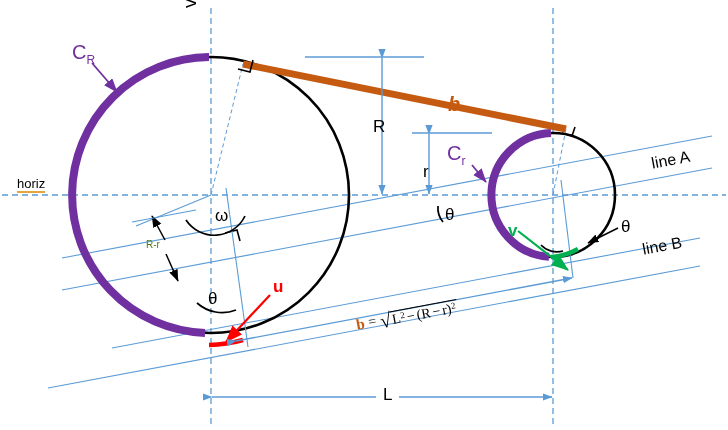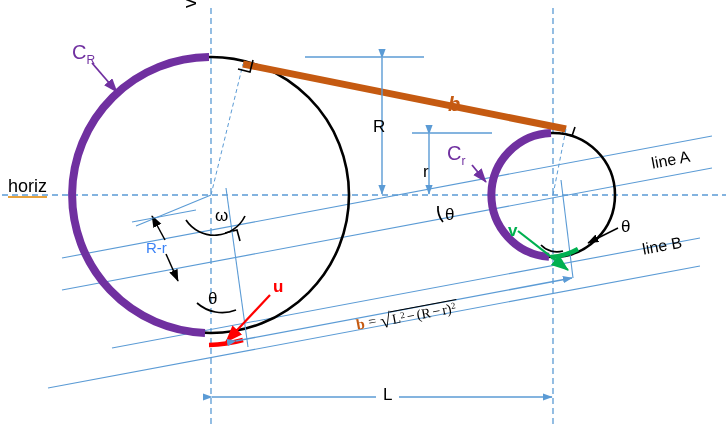--- a/index.html
+++ b/index.html
@@ -119,21 +119,21 @@
     <g stroke="#5B9BD5" stroke-width="1.4" fill="none">
       <line x1="212" y1="397" x2="552" y2="397" marker-start="url(#ar-blue-s)" marker-end="url(#ar-blue-s)"></line>
     </g>
   </svg>
 
   <div class="lbl" style="left:180px;top:8px;transform:rotate(-90deg);transform-origin:left top;
               font-size:19px;color:#000;">
     <span>vert</span>
   </div>
 
-  <div class="lbl" style="left:8px;top:177px;font-size:18px;color:#000;">
+  <div class="lbl" style="left:17px;top:177px;font-size:13px;color:#000;">
     <span class="spell">horiz</span>
   </div>
 
   <div class="lbl" style="left:72px;top:42px;font-size:20px;color:#7030A0;">
     <span>C</span><sub style="font-size:12px;">R</sub>
   </div>
 
   <div class="lbl" style="left:447px;top:143px;font-size:20px;color:#7030A0;">
     <span>C</span><sub style="font-size:12px;">r</sub>
   </div>
@@ -149,21 +149,21 @@
 
   <div class="lbl" style="left:423px;top:163px;font-size:17px;color:#000;">
     <span>r</span>
   </div>
 
   <div class="lbl" style="left:376px;top:386px;font-size:17px;color:#000;background:#fff;
               padding:0 7px;">
     <span>L</span>
   </div>
 
-  <div class="lbl" style="left:146px;top:240px;font-size:15px;color:#3b82f6;text-align:center;">
+  <div class="lbl" style="left:146px;top:240px;font-size:10px;color:#4d7c0f;text-align:center;">
     <span>R-r</span>
   </div>
 
   <div class="lbl" style="left:215px;top:207px;font-size:17px;color:#000;">
     <span>ω</span>
   </div>
 
   <div class="lbl" style="left:208px;top:290px;font-size:17px;color:#000;">
     <span>θ</span>
   </div>

